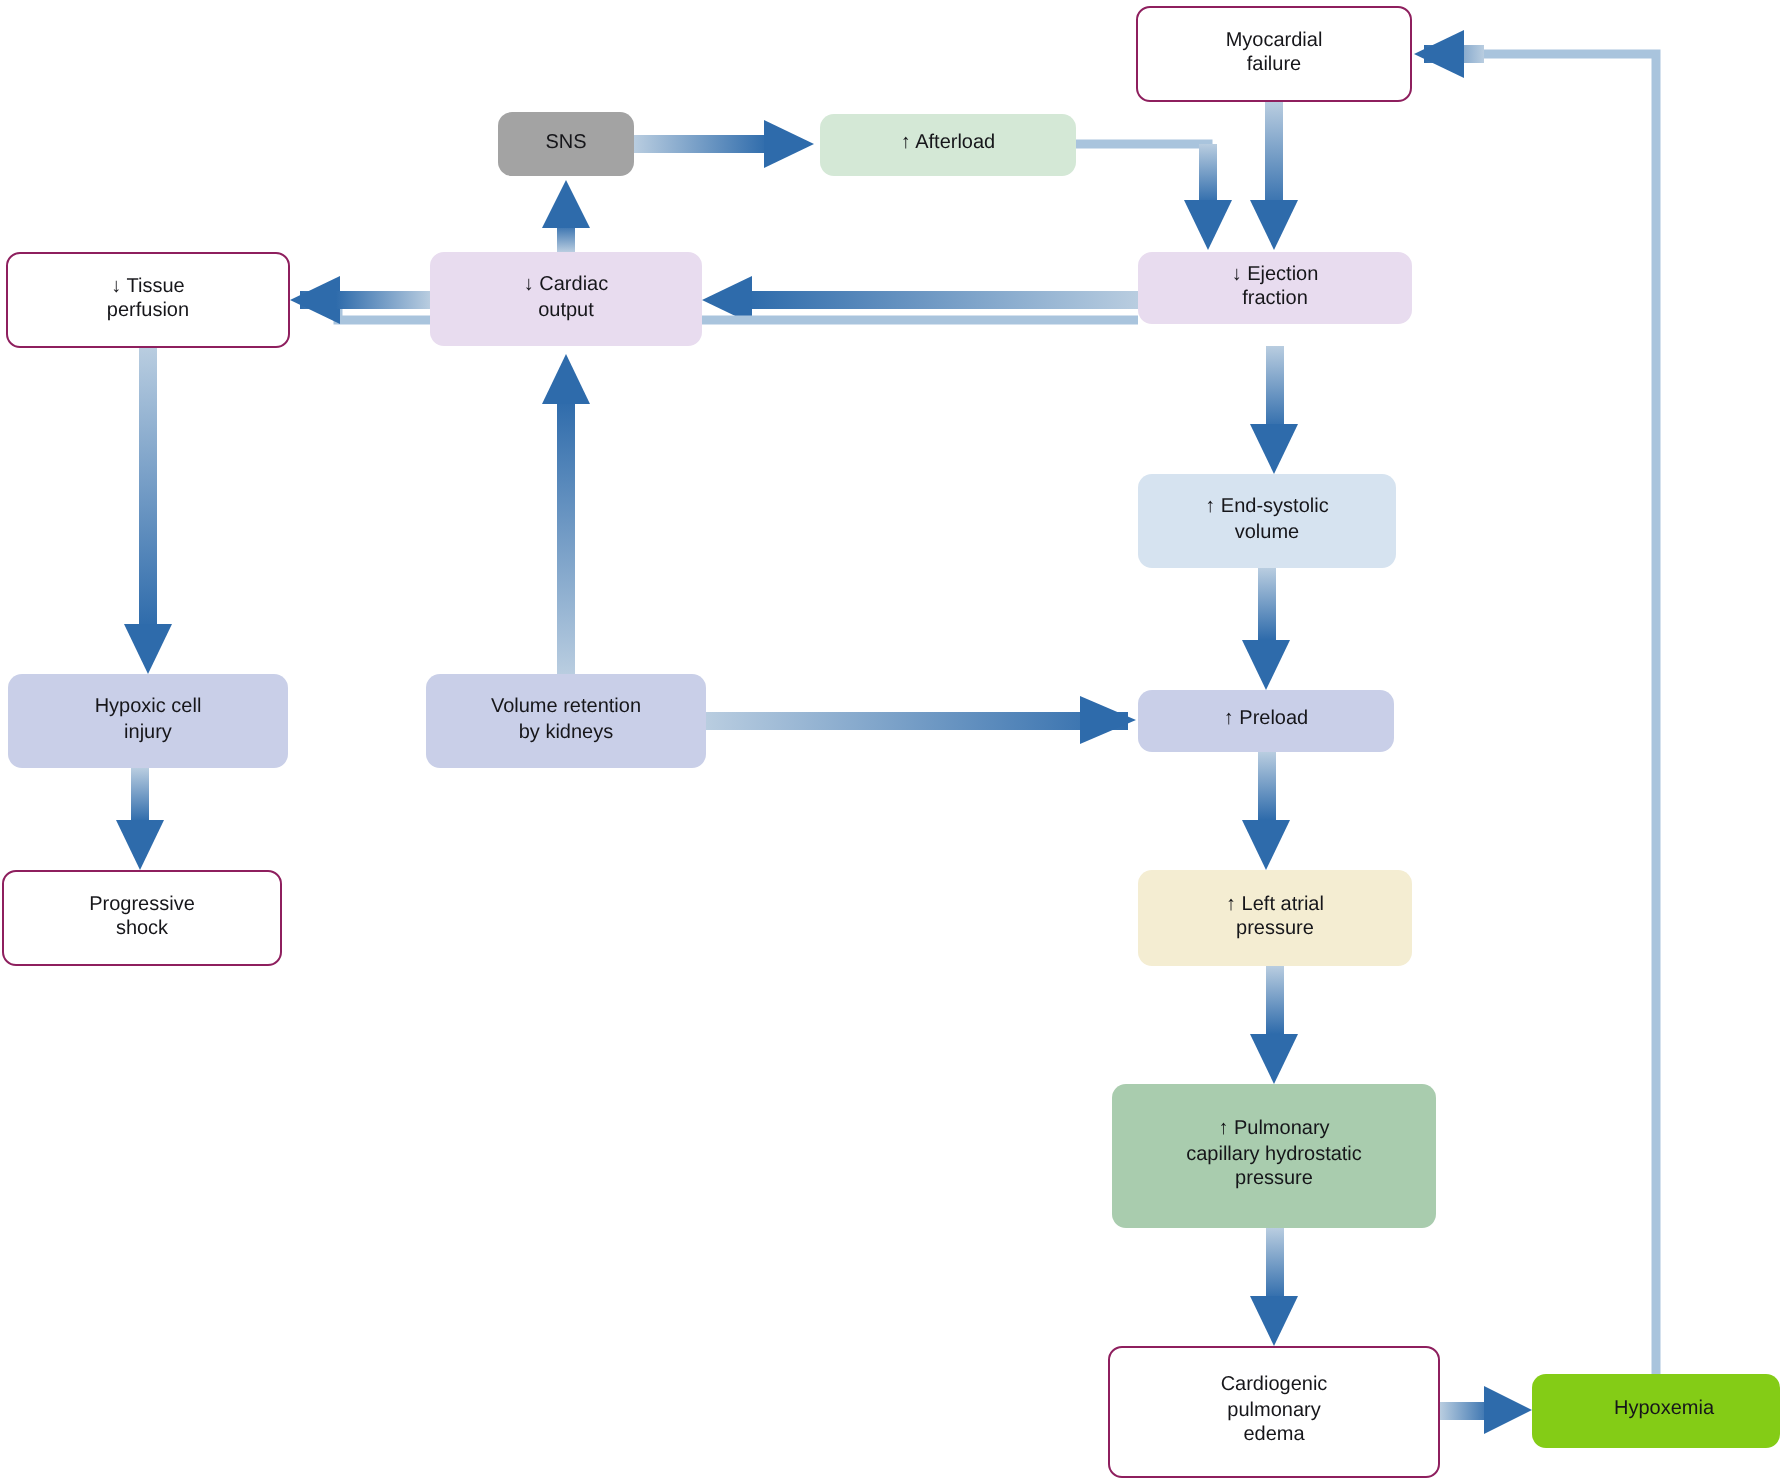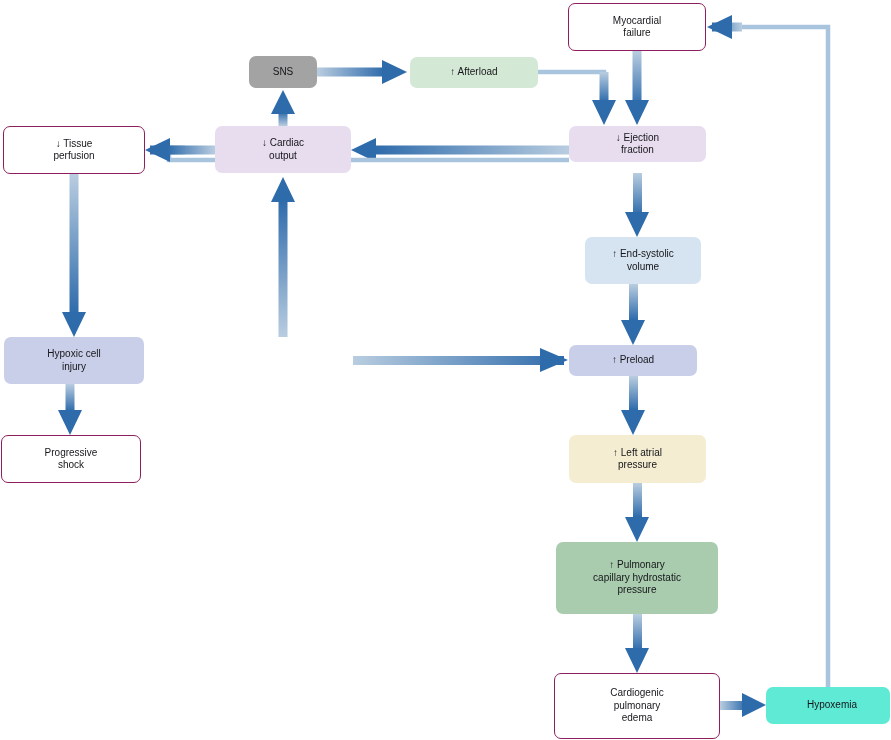--- a/index.html
+++ b/index.html
@@ -151,30 +151,32 @@
   <div class="node outlined" style="left:568px;top:3px;width:138px;height:48px;background:#ffffff;"><span>Myocardial
 failure</span></div>
   <div class="node plain" style="left:249px;top:56px;width:68px;height:32px;background:#a3a3a3;"><span>SNS</span></div>
   <div class="node plain" style="left:410px;top:57px;width:128px;height:31px;background:#d4e8d6;"><span>↑ Afterload</span></div>
   <div class="node outlined" style="left:3px;top:126px;width:142px;height:48px;background:#ffffff;"><span>↓ Tissue
 perfusion</span></div>
   <div class="node plain" style="left:215px;top:126px;width:136px;height:47px;background:#e8dcef;"><span>↓ Cardiac
 output</span></div>
   <div class="node plain" style="left:569px;top:126px;width:137px;height:36px;background:#e8dcef;"><span>↓ Ejection
 fraction</span></div>
-  <div class="node plain" style="left:569px;top:237px;width:116px;height:47px;background:#d6e3f0;margin-left:16px;"><span>↑ End-systolic
+  <div class="node plain" style="left:569px;top:237px;width:129px;height:47px;background:#d6e3f0;"><span>↑ End-systolic
 volume</span></div>
   <div class="node plain" style="left:4px;top:337px;width:140px;height:47px;background:#c9cfe8;"><span>Hypoxic cell
 injury</span></div>
+  <div class="node plain" style="left:213px;top:337px;width:140px;height:47px;background:#c9cfe8;"><span>Volume retention
+by kidneys</span></div>
   <div class="node plain" style="left:569px;top:345px;width:128px;height:31px;background:#c9cfe8;"><span>↑ Preload</span></div>
   <div class="node outlined" style="left:1px;top:435px;width:140px;height:48px;background:#ffffff;"><span>Progressive
 shock</span></div>
   <div class="node plain" style="left:569px;top:435px;width:137px;height:48px;background:#f4edd2;"><span>↑ Left atrial
 pressure</span></div>
   <div class="node plain" style="left:556px;top:542px;width:162px;height:72px;background:#a9ccae;"><span>↑ Pulmonary
 capillary hydrostatic
 pressure</span></div>
   <div class="node outlined" style="left:554px;top:673px;width:166px;height:66px;background:#ffffff;"><span>Cardiogenic
 pulmonary
 edema</span></div>
-  <div class="node plain" style="left:766px;top:687px;width:124px;height:37px;background:#5eead4;padding-left:14px;"><span>Hypoxemia</span></div>
+  <div class="node plain" style="left:766px;top:687px;width:124px;height:37px;background:#84cc16;padding-left:14px;"><span>Hypoxemia</span></div>
 
 </div>
 
 </body></html>

